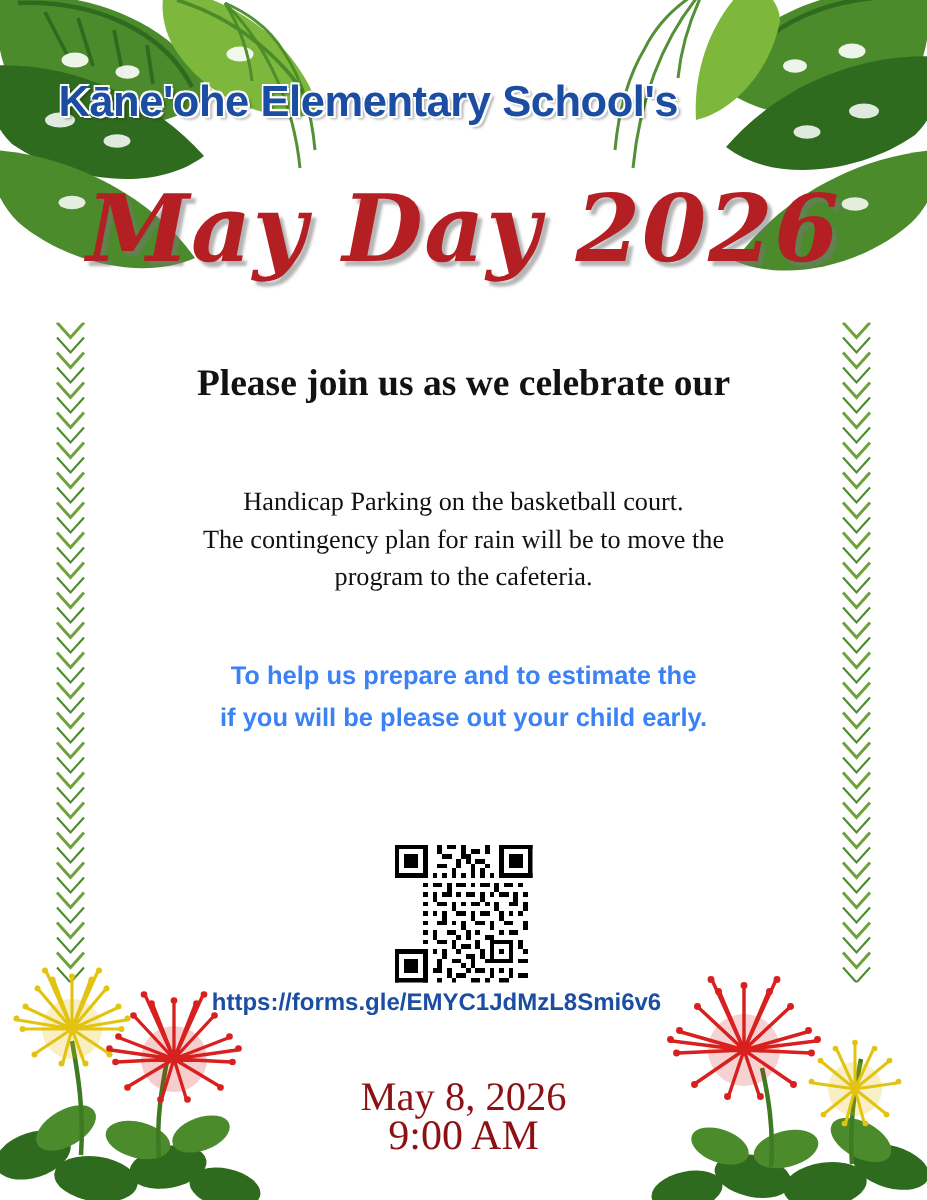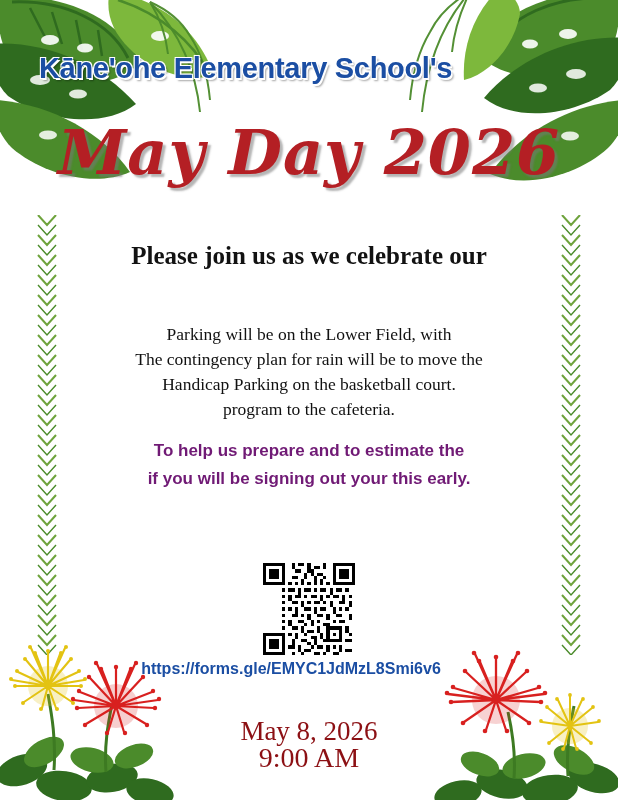--- a/index.html
+++ b/index.html
@@ -104,21 +104,21 @@
   }
 
   .callout {
     position: absolute;
     top: 437px;
     left: 0;
     width: 618px;
     font-family: "Liberation Sans", sans-serif;
     font-weight: bold;
     font-size: 17px;
-    color: #701a75;
+    color: #3b82f6;
     line-height: 1.62;
   }
 
   .qr-wrap {
     position: absolute;
     top: 563px;
     left: 0;
     width: 618px;
     display: flex;
     justify-content: center;
@@ -423,29 +423,28 @@
 
     <div class="school-title">Kāne'ohe Elementary School's</div>
 
     <div class="maydate">May Day 2026</div>
 
     <div class="celebrate">
       <div>Please  join us as we celebrate our</div>
     </div>
 
     <div class="details">
-      <div>Parking will be on the Lower Field, with</div>
+      <div>Handicap Parking on the basketball court.</div>
       <div>The contingency plan for rain will be to move the</div>
-      <div>Handicap Parking on the basketball court.</div>
       <div>program to the cafeteria.</div>
     </div>
 
     <div class="callout">
       <div>To help us prepare and to estimate the</div>
-      <div>if you will be signing out your this early.</div>
+      <div>if you will be please out your child early.</div>
     </div>
 
     <div class="qr-wrap">
       <svg class="qr" viewBox="0 0 29 29" shape-rendering="crispEdges">
         <rect width="29" height="29" fill="#ffffff"></rect>
         <g fill="#000000">
 
           <rect x="0" y="0" width="7" height="1"></rect>
             <rect x="0" y="6" width="7" height="1"></rect>
           <rect x="0" y="0" width="1" height="7"></rect>

